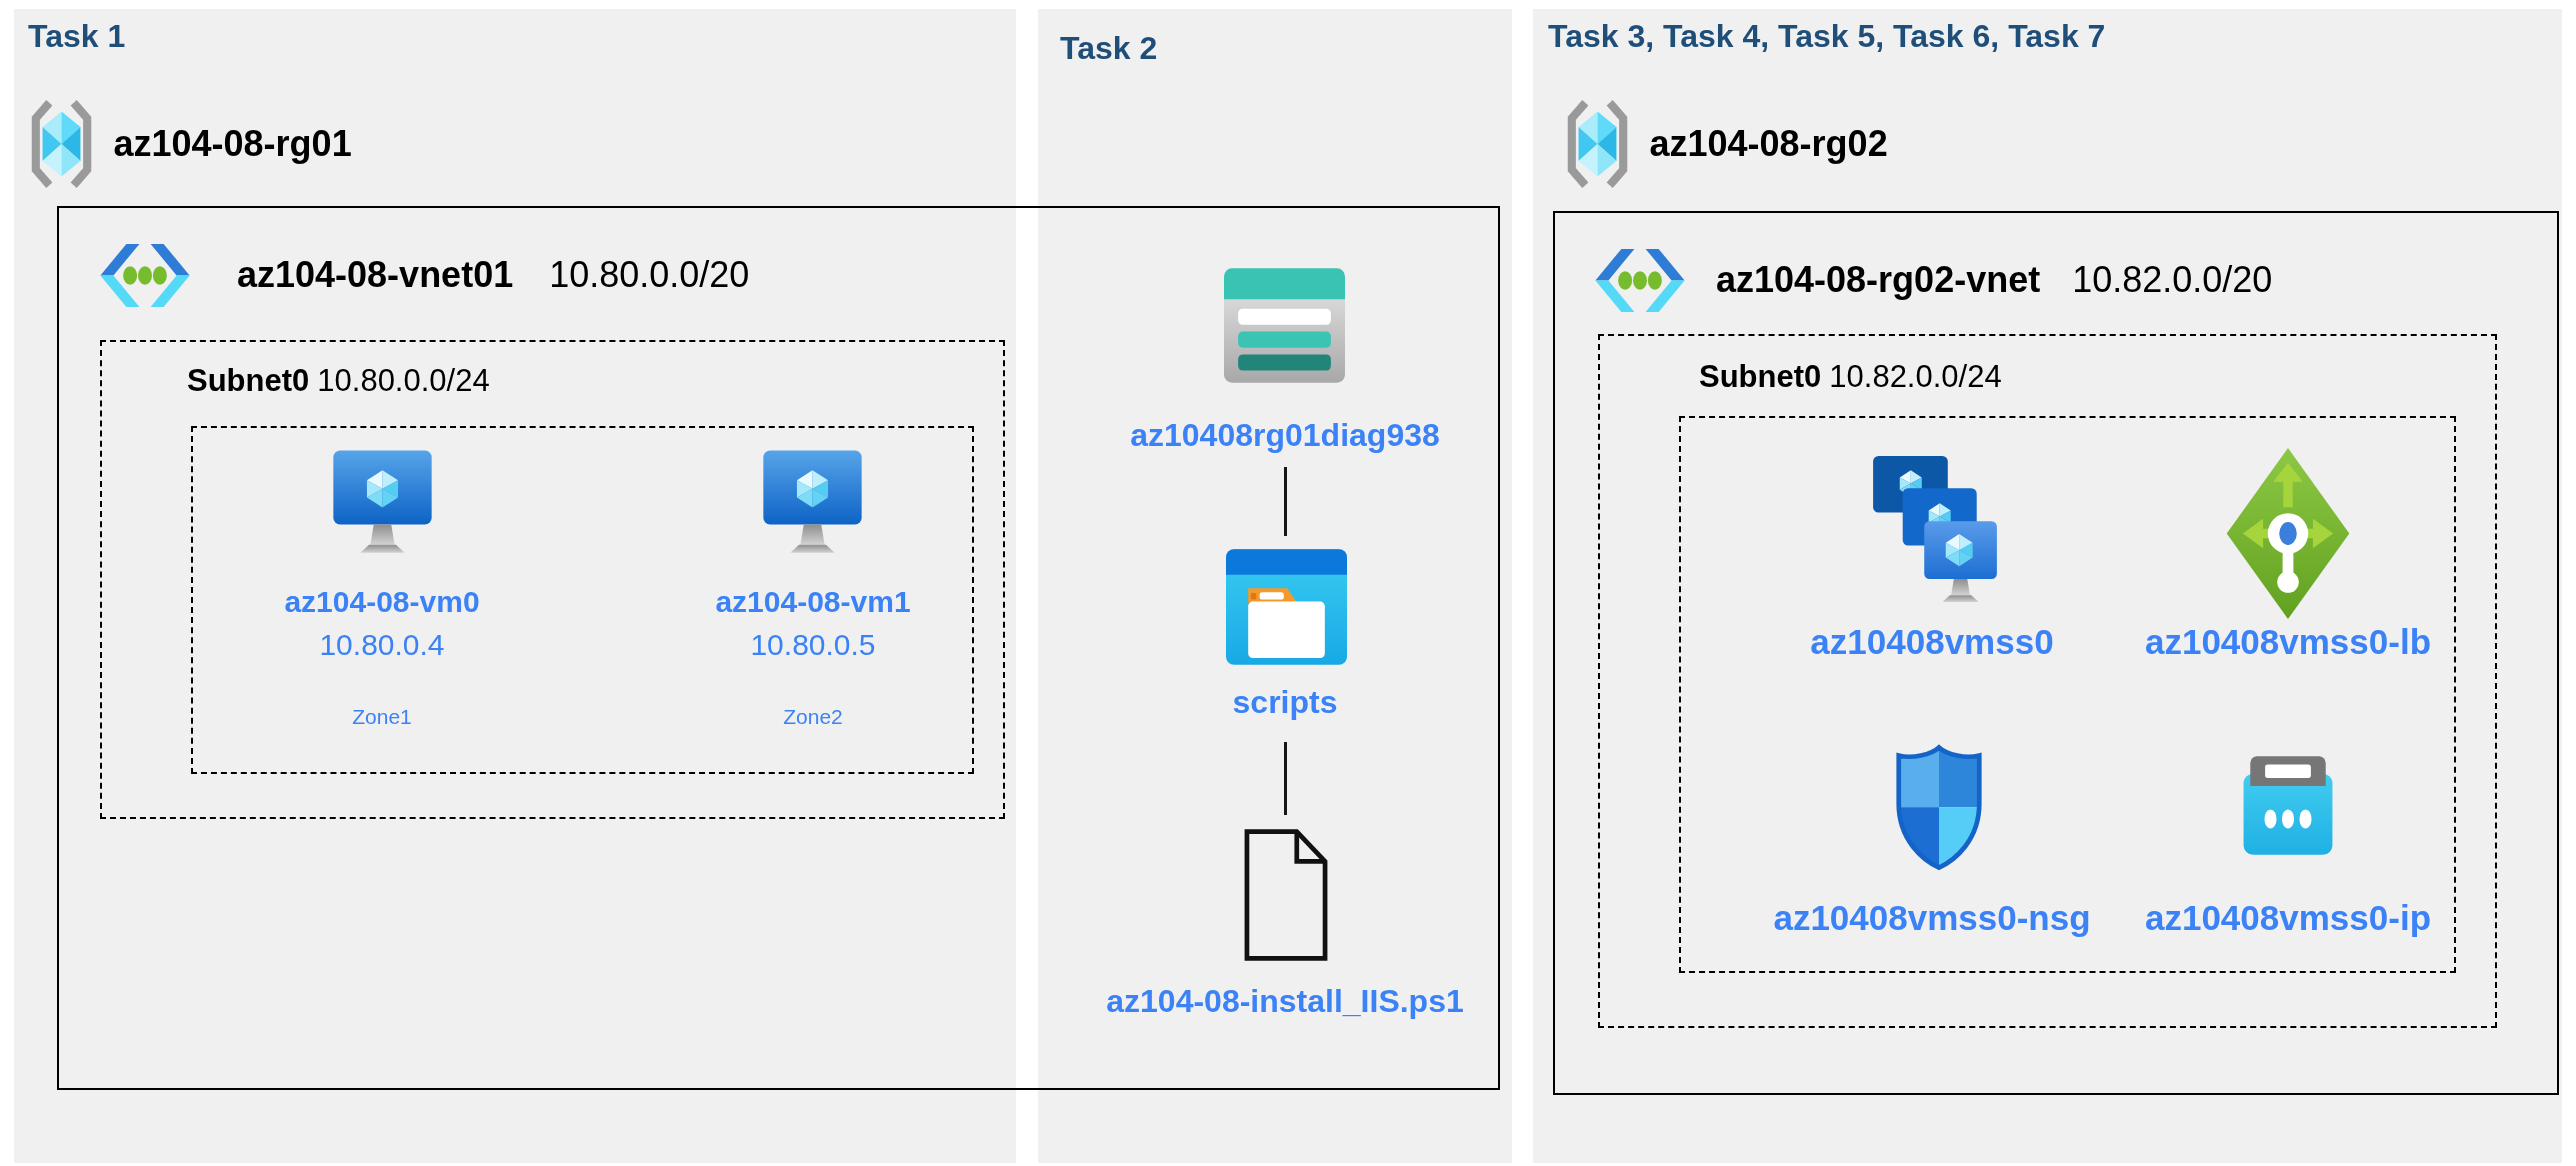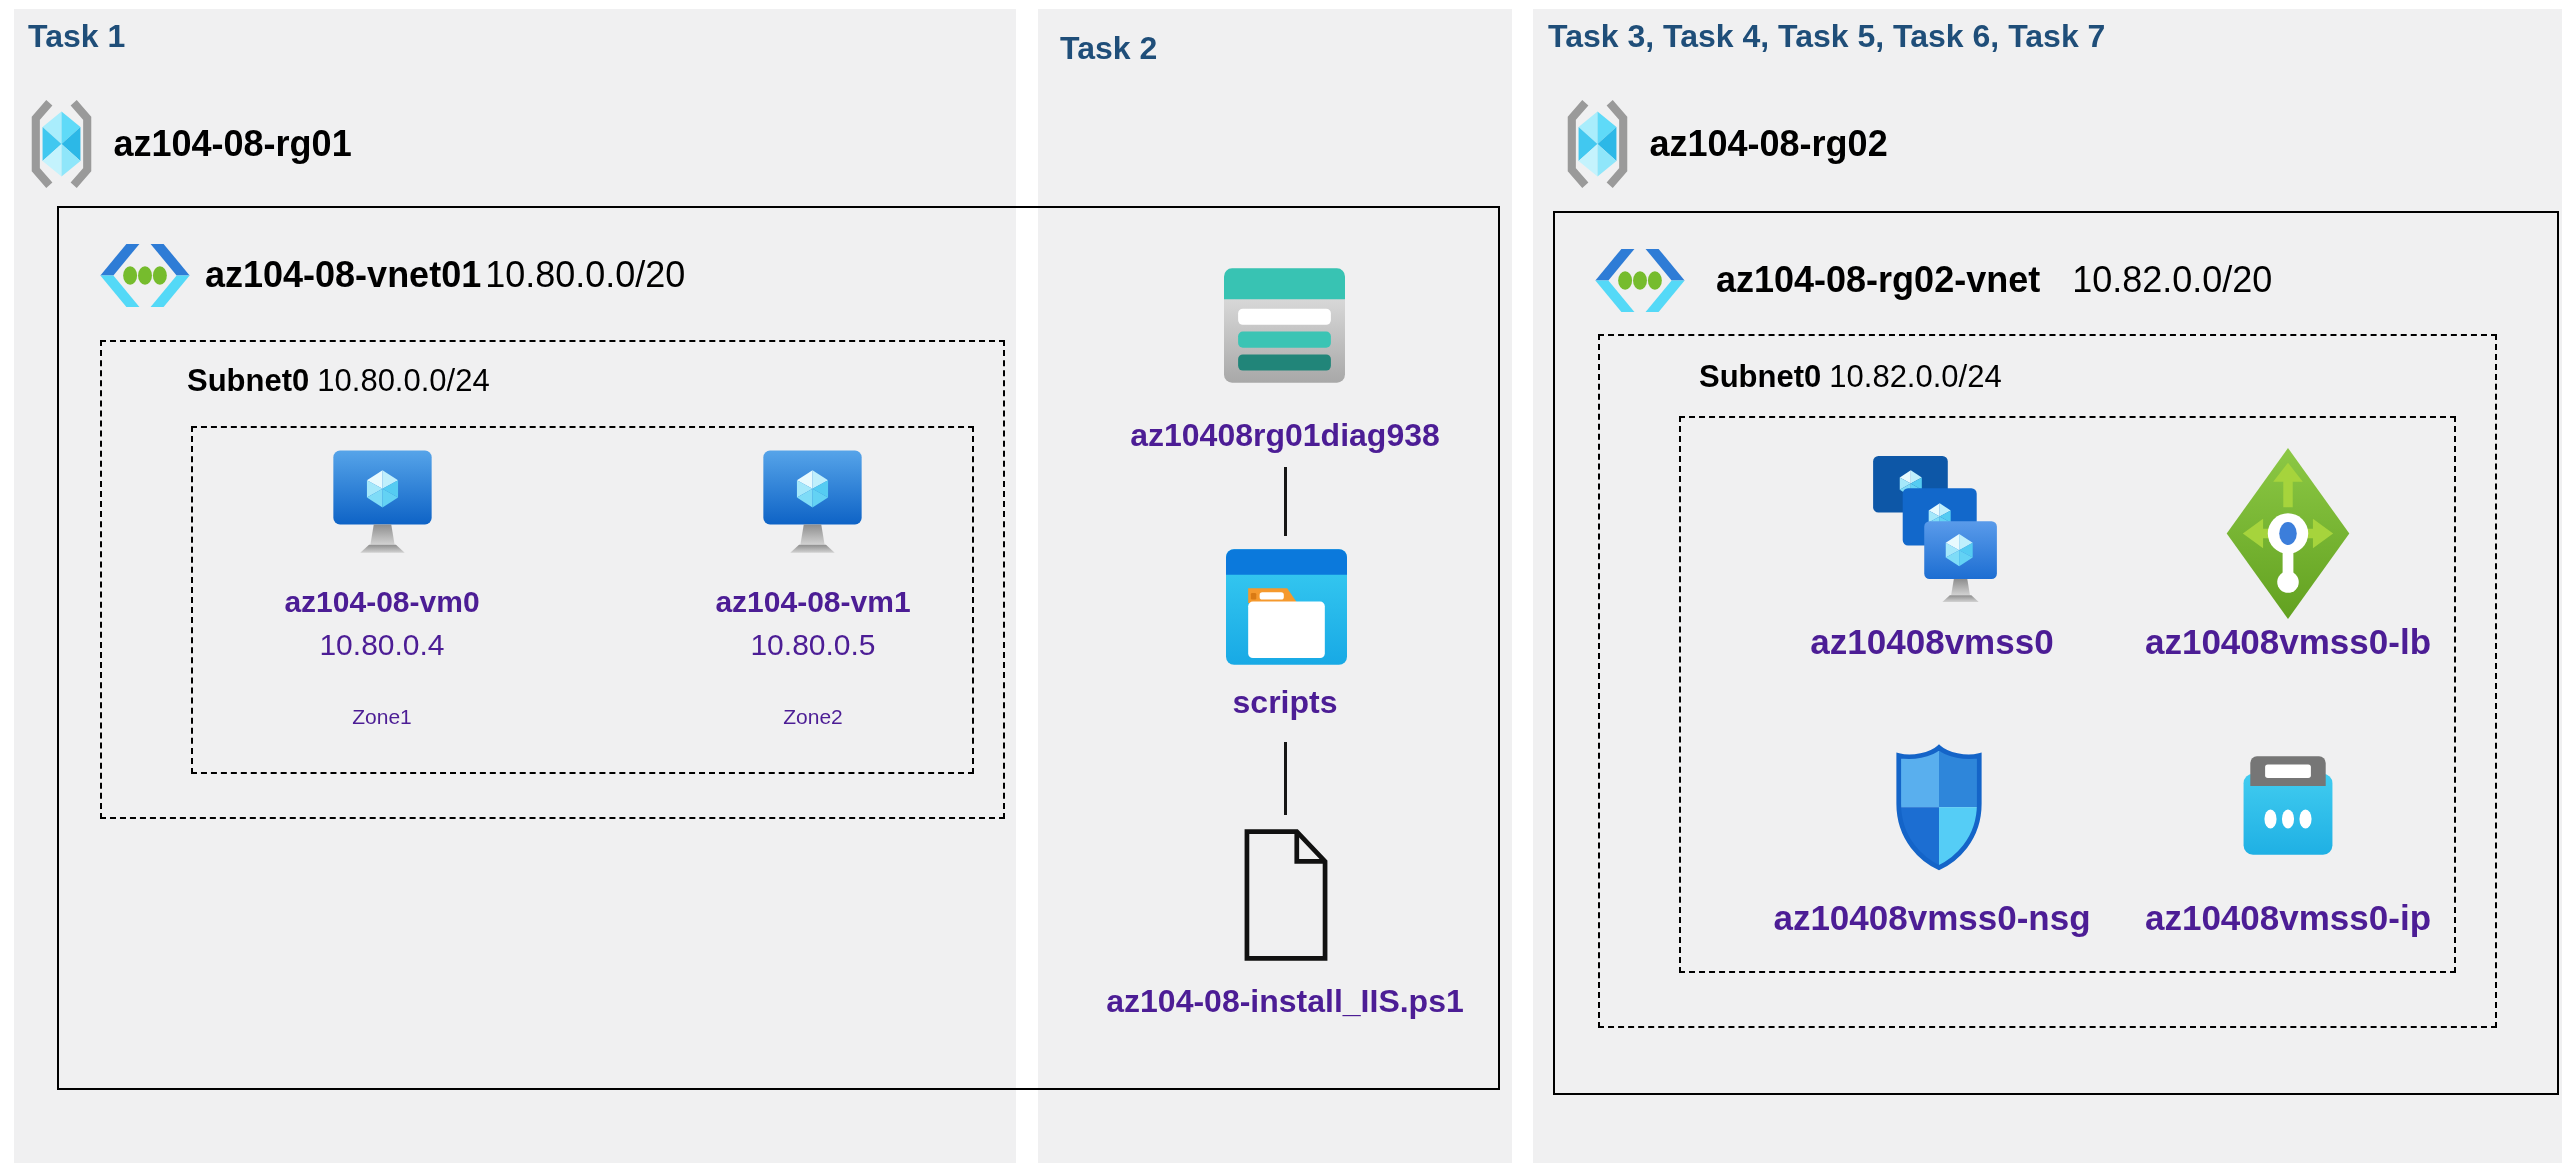--- a/index.html
+++ b/index.html
@@ -8,21 +8,21 @@
   .panel{position:absolute;top:9.4px;height:1154px;background:#f0f0f1;}
   .hdr{position:absolute;font-size:32px;font-weight:bold;color:#1f4e79;white-space:nowrap;}
   .solid-box{position:absolute;border:2px solid #000000;}
   .dashed-box{position:absolute;border:2px dashed #000000;}
   .res-row{position:absolute;display:flex;align-items:center;}
   .res-row .name{font-size:36px;font-weight:bold;color:#000;white-space:nowrap;}
   .vnet-label .cidr{font-size:36px;font-weight:normal;color:#000;margin-left:10.8px;}
   .subnet-label{position:absolute;font-size:31px;color:#000;white-space:nowrap;}
   .subnet-label .sname{font-weight:bold;}
   .subnet-label .cidr{font-weight:normal;margin-left:8px;}
-  .clbl{position:absolute;transform:translateX(-50%);white-space:nowrap;color:#4c1d95;text-align:center;}
+  .clbl{position:absolute;transform:translateX(-50%);white-space:nowrap;color:#3b82f6;text-align:center;}
   .vm-name{font-size:30px;font-weight:bold;}
   .vm-ip{font-size:30px;font-weight:normal;}
   .vm-zone{font-size:21px;font-weight:normal;}
   .mid-lbl{font-size:32px;font-weight:bold;}
   .grid-lbl{font-size:35px;font-weight:bold;text-align:center;}
   .connector{position:absolute;width:2.7px;background:#161616;}
   svg{display:block;}
 </style>
 </head>
 <body>
@@ -91,21 +91,21 @@
       <path d="M33,5 L13,28 L13,104 L33,127" fill="none" stroke="#9a9a9a" stroke-width="12"></path>
       <path d="M69,5 L89,28 L89,104 L69,127" fill="none" stroke="#9a9a9a" stroke-width="12"></path>
       <use href="#tallcube" x="21" y="16" width="60" height="100"></use>
     </svg>
     <span class="name">az104-08-rg01</span>
   </div>
 
   <div class="solid-box" style="left:57px;top:206px;width:1439px;height:880px;"></div>
   <div class="solid-box" style="left:1553px;top:211px;width:1002px;height:880px;"></div>
 
-  <div class="res-row vnet-label" style="left:89px;top:228px;height:94px;gap:4px;">
+  <div class="res-row vnet-label" style="left:89px;top:228px;height:94px;gap:36px;">
     <svg width="112" height="93" viewBox="0 0 120 100">
       <polygon points="12,50 40,16 54,16 26,50" fill="#2e7cd6"></polygon>
       <polygon points="12,50 40,84 54,84 26,50" fill="#54d9f7"></polygon>
       <polygon points="108,50 80,16 66,16 94,50" fill="#2e7cd6"></polygon>
       <polygon points="108,50 80,84 66,84 94,50" fill="#54d9f7"></polygon>
       <ellipse cx="44" cy="50" rx="7.5" ry="10" fill="#76bc2d"></ellipse>
       <ellipse cx="60" cy="50" rx="7.5" ry="10" fill="#76bc2d"></ellipse>
       <ellipse cx="76" cy="50" rx="7.5" ry="10" fill="#76bc2d"></ellipse>
     </svg>
     <span class="name">az104-08-vnet01</span>

